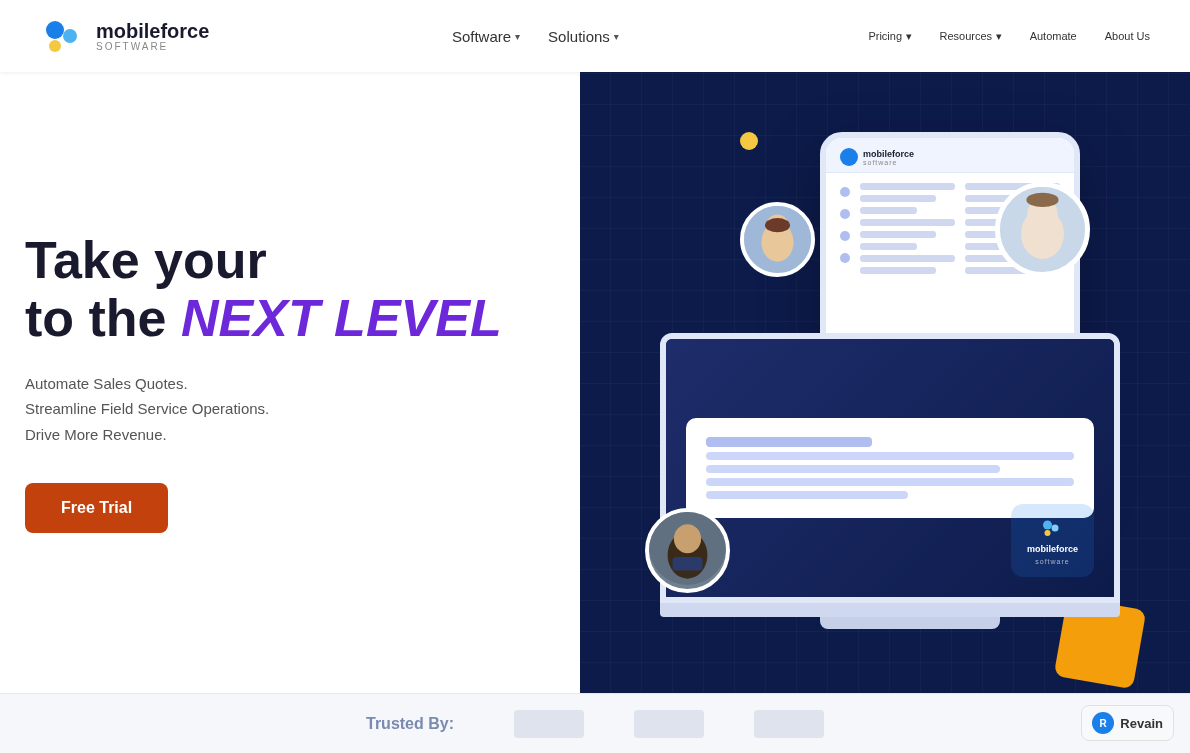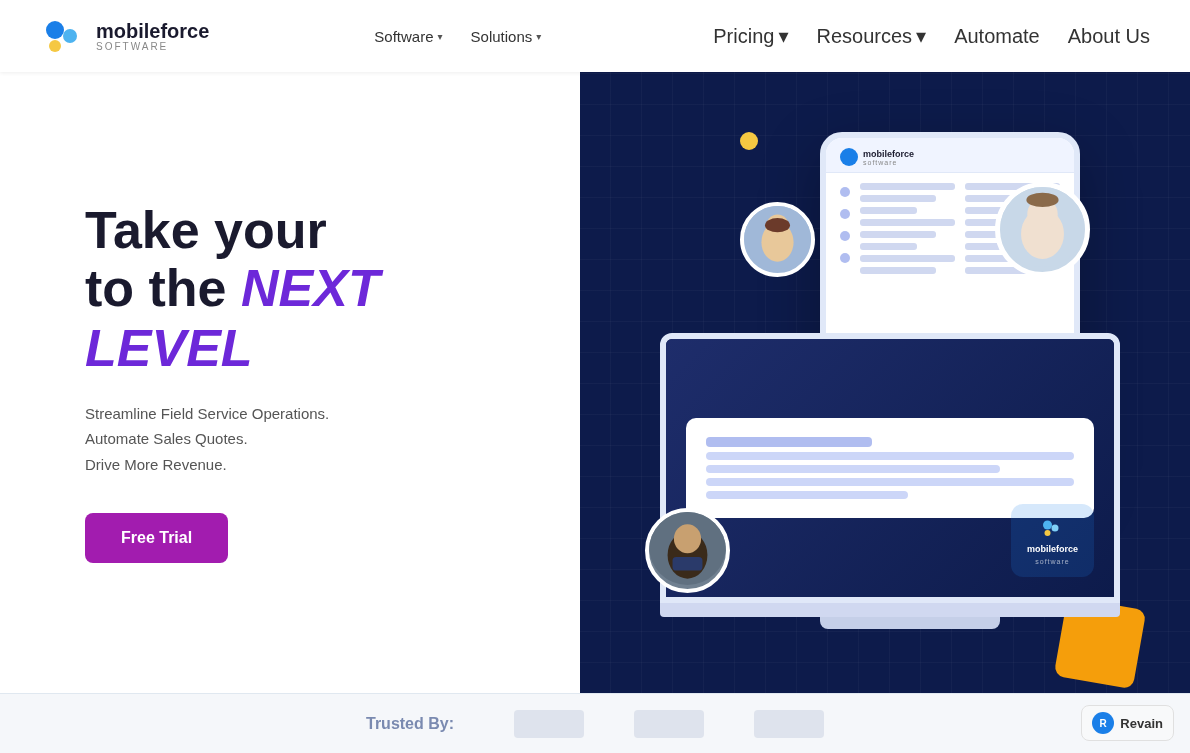--- a/index.html
+++ b/index.html
@@ -47,21 +47,21 @@
     }
     .nav-right {
       display: flex;
       align-items: center;
       gap: 32px;
     }
     .nav-right-links {
       display: flex;
       align-items: center;
       gap: 28px;
-      font-size: 20px;
+      font-size: 11px;
       margin-left: 7px;
     }
     .nav-right-item {
       cursor: pointer;
       color: #333;
       font-weight: 500;
       display: flex;
       align-items: center;
       gap: 4px;
     }
@@ -83,21 +83,21 @@
       position: relative;
     }
 
     
     .left-panel {
       width: 580px;
       background: #fff;
       display: flex;
       flex-direction: column;
       justify-content: center;
-      padding: 40px 85px;
+      padding: 40px 25px;
     }
     .hero-title-line1 {
       font-size: 52px;
       font-weight: 800;
       color: #1a1a2e;
       line-height: 1.1;
     }
     .hero-title-line2 {
       font-size: 52px;
       font-weight: 800;
@@ -122,21 +122,21 @@
       font-size: 15px;
       color: #555;
       line-height: 1.7;
     }
     .hero-buttons {
       display: flex;
       gap: 16px;
       margin-top: 36px;
     }
     .btn-free-trial {
-      background: #a21caf;
+      background: #c2410c;
       color: #fff;
       border: none;
       border-radius: 8px;
       padding: 16px 36px;
       font-size: 16px;
       font-weight: 600;
       cursor: pointer;
     }
     .btn-talk {
       background: #e8f2fd;
@@ -477,22 +477,22 @@
   <div class="left-panel">
     <div>
       <div class="hero-title-line1">Take your</div>
       <div class="hero-title-line3">
         <span class="black">to the</span>
         <span> </span>
         <span class="blue-dark">NEXT LEVEL</span>
       </div>
     </div>
     <div class="hero-sub">
+      <div>Automate Sales Quotes.</div>
       <div>Streamline Field Service Operations.</div>
-      <div>Automate Sales Quotes.</div>
       <div>Drive More Revenue.</div>
     </div>
     <div class="hero-buttons">
       <button class="btn-free-trial">Free Trial</button>
     </div>
   </div>
 
   <div class="right-panel">
 
     <div class="dot-yellow"></div>

